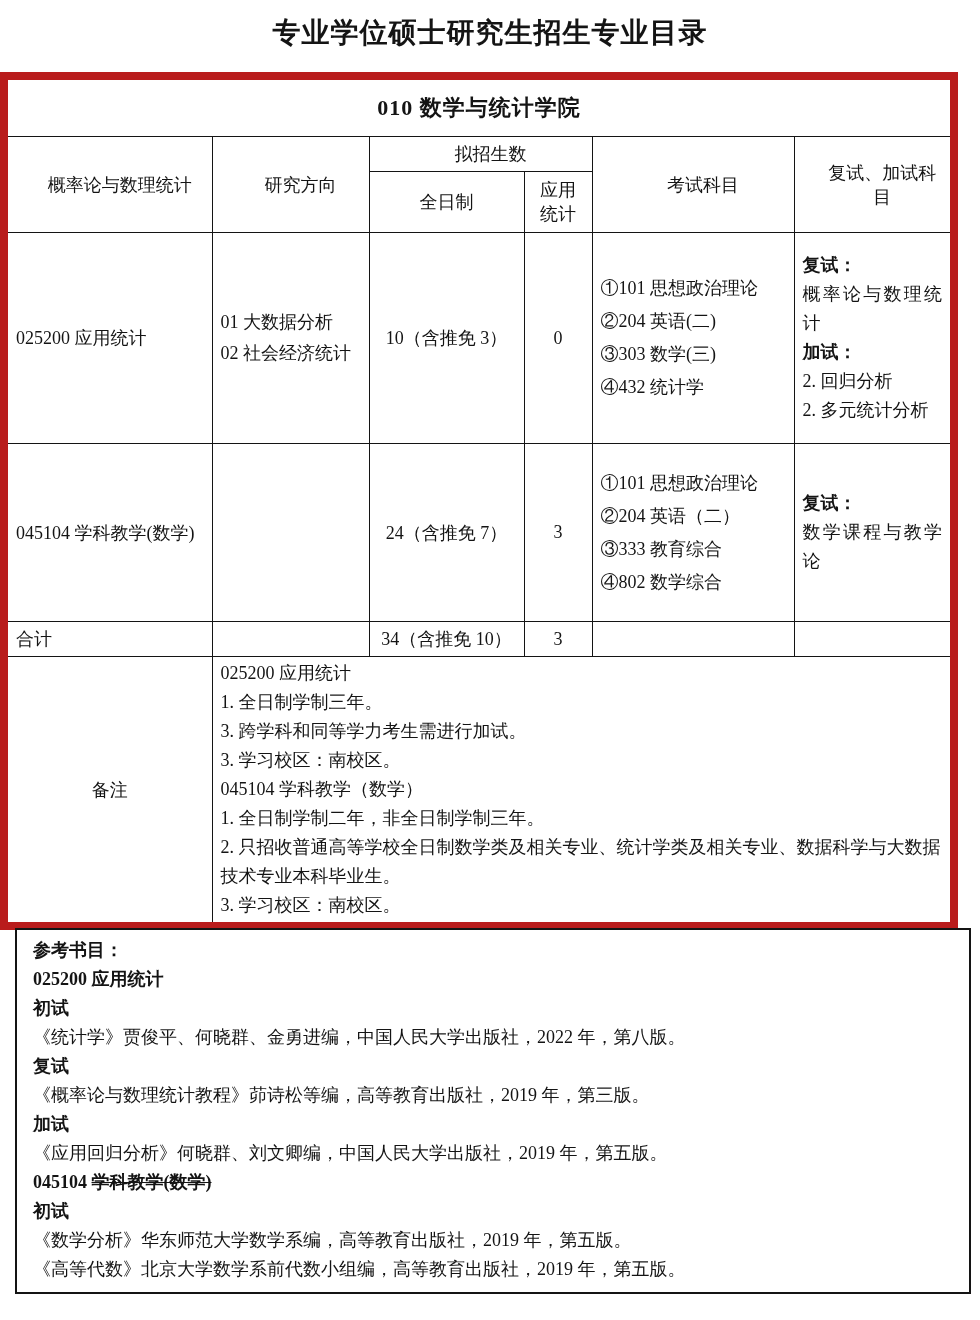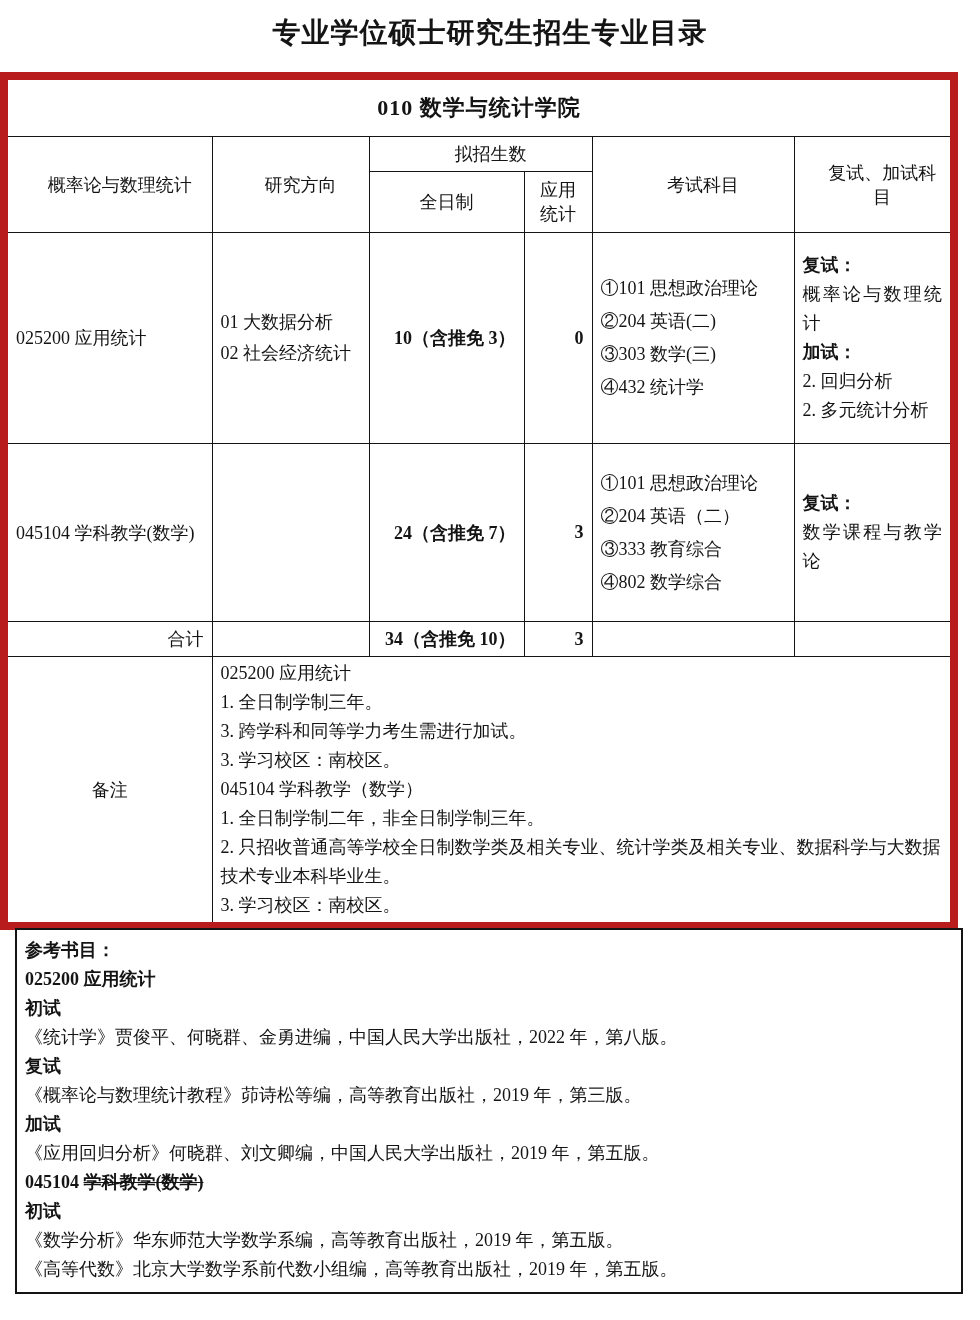--- a/index.html
+++ b/index.html
@@ -35,42 +35,42 @@
     text-align:center;
     font-size:22px;
     font-weight:bold;
     letter-spacing:1px;
   }
   td.head { text-align:center; padding:2px 4px; }
   tr.head-top td { height:30px;padding-left:28px; }
   tr.head-sub td { height:56px; }
   td.code-cell { padding:4px 24px 4px 8px; }
   td.dir-cell  { padding:4px 8px; }
-  td.num-cell  { text-align:right; padding:2px 2px;font-weight:bold; }
+  td.num-cell  { text-align:center; padding:2px 2px; }
   td.exam-cell { padding:4px 10px; }
   td.retest-cell { padding:4px 28px 4px 10px; vertical-align:middle; }
   tr.row1 td { height:206px; }
   tr.row2 td { height:173px; }
   tr.total-row td { height:30px; }
-  td.total-label { text-align:right; padding:2px 8px; }
+  td.total-label { text-align:left; padding:2px 8px; }
   p { margin:0; }
   .dir-cell p, .code-cell p { line-height:31px; }
   .exam-cell p { line-height:33px; }
   .retest-cell p { line-height:29px; }
   .bold { font-weight:bold; }
   .just { text-align:justify; }
   td.remark-label { text-align:center; }
   td.remark-body { padding:6px 10px; vertical-align:middle; }
   .remark-body p { line-height:29px; }
   .refs-box {
     width:926px;
     margin-left:15px;
     margin-top:-2px;
     border:2px solid #141414;
-    padding:6px 10px 8px 8px;
+    padding:6px 10px 8px 16px;
     font-size:18px;
   }
   .refs-box p { line-height:29px; }
   .strike { text-decoration:line-through; }
 </style>
 </head>
 <body>
 
 <h1 class="page-title">专业学位硕士研究生招生专业目录</h1>
 

